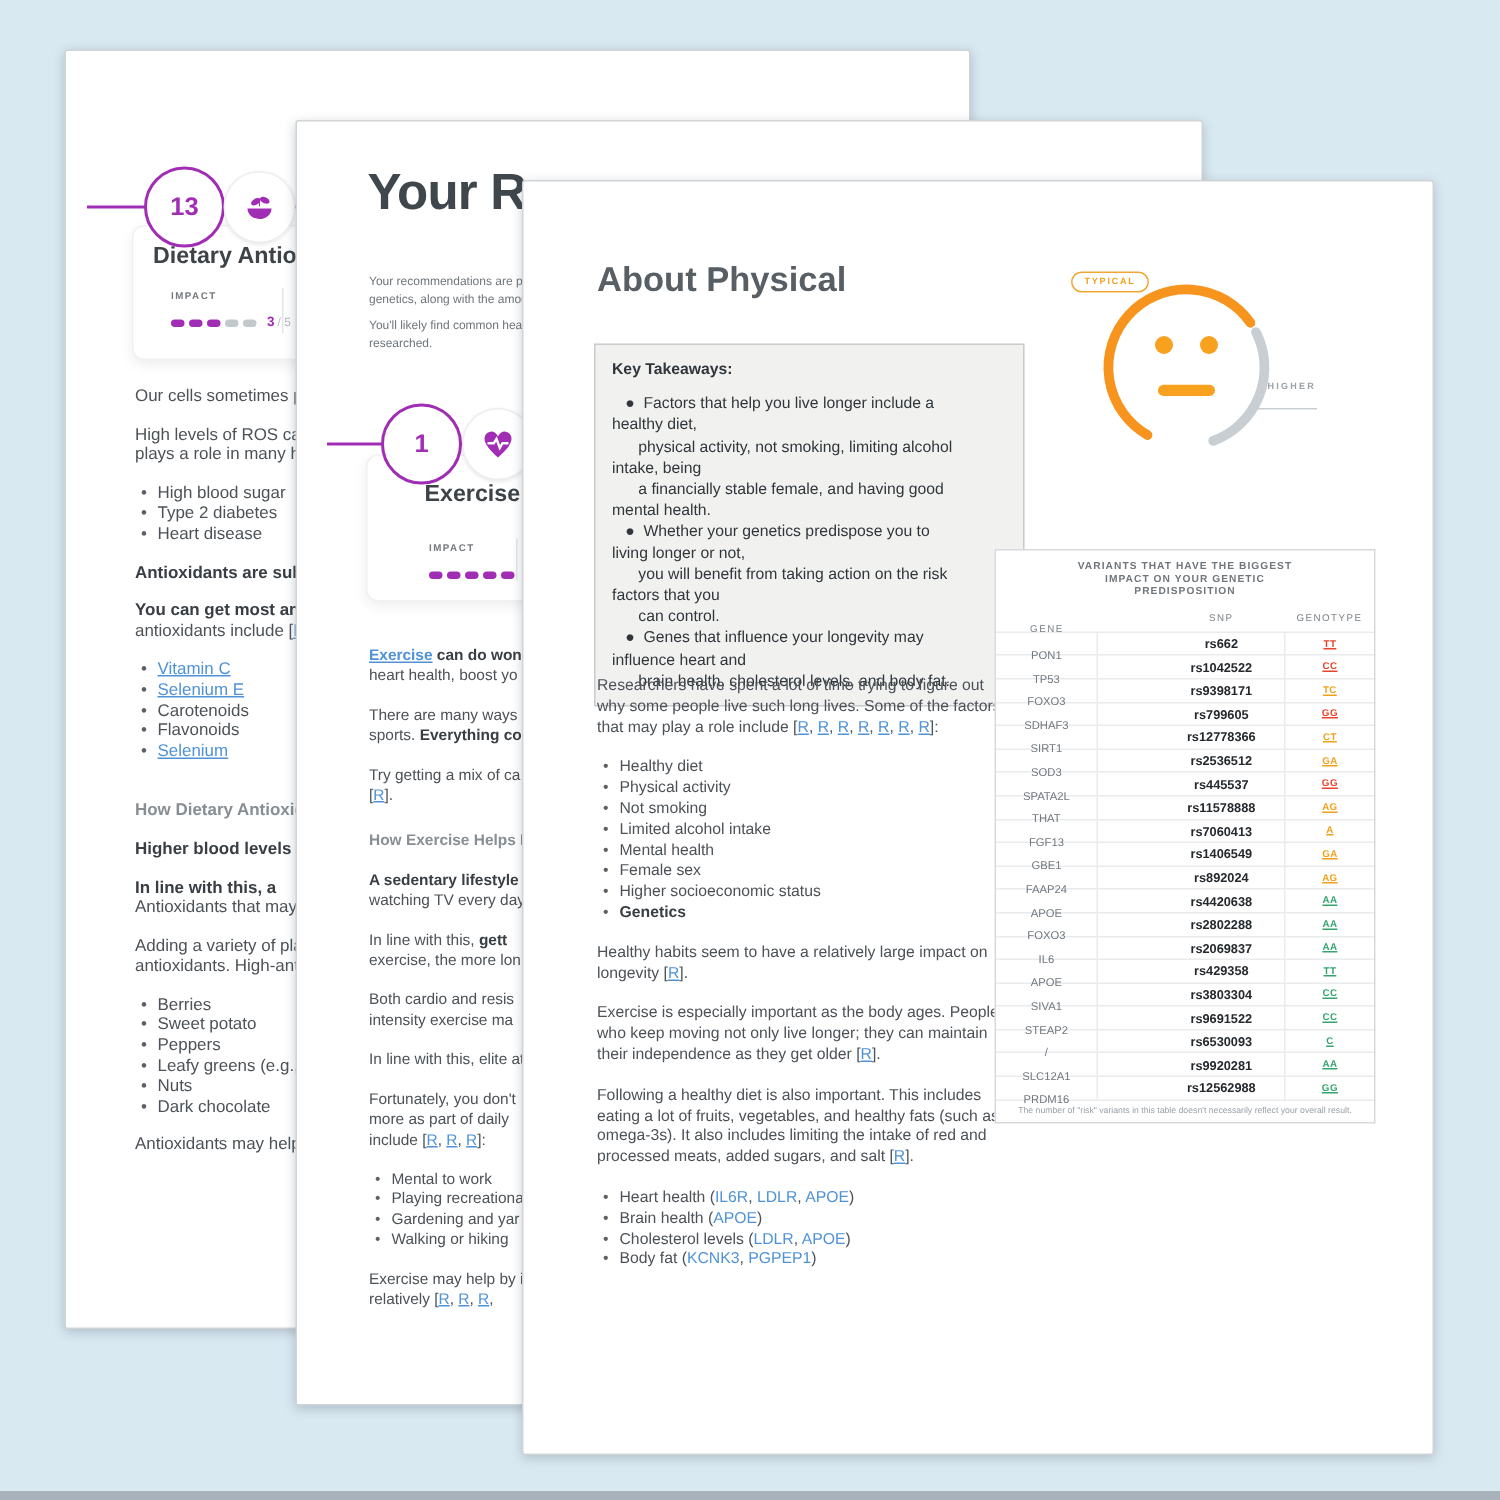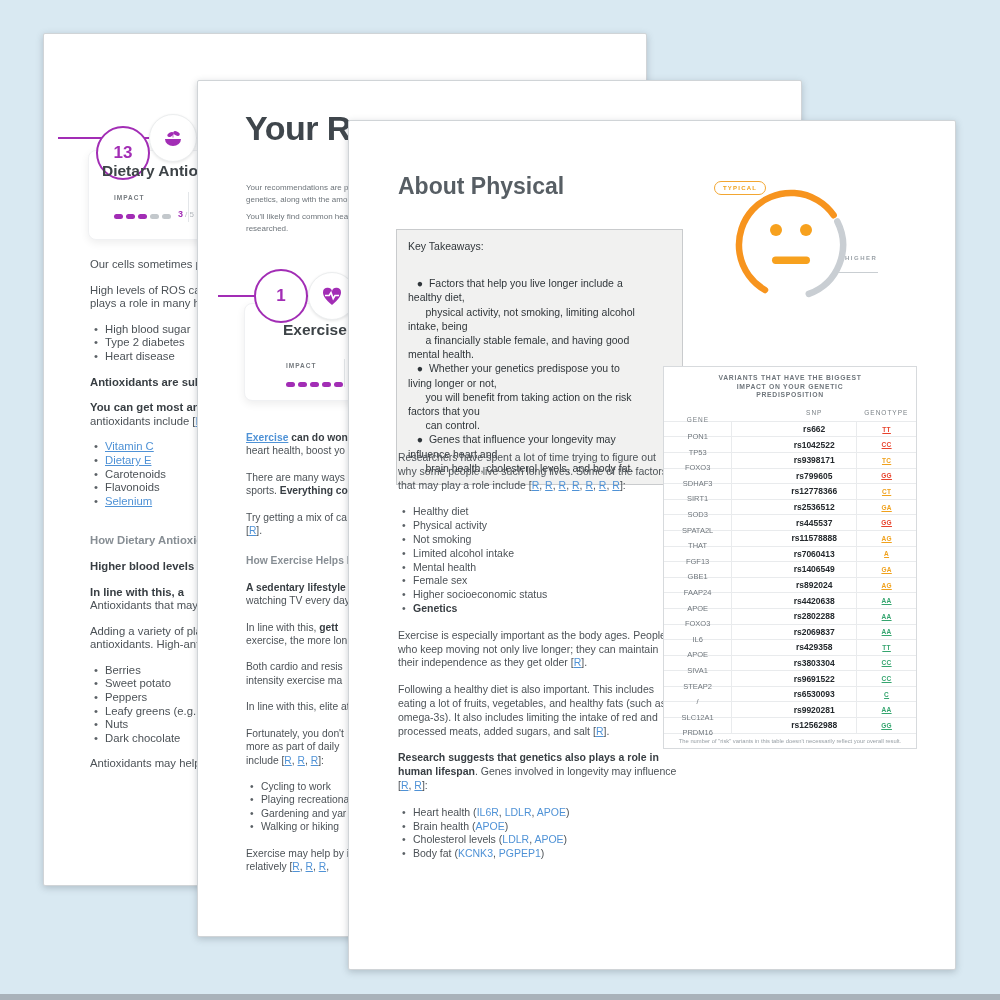--- a/index.html
+++ b/index.html
@@ -56,21 +56,21 @@
   
   .p2-title{position:absolute;left:47px;top:28px;font-size:34px;font-weight:600;color:#3f464c;
             letter-spacing:-.5px;white-space:nowrap;z-index:1;}
   .p2-intro{position:absolute;left:48px;top:101px;font-size:8px;line-height:11.5px;color:#6e757b;white-space:nowrap;}
   .p2-intro2{position:absolute;left:48px;top:130px;font-size:8px;line-height:11.5px;color:#6e757b;white-space:nowrap;}
 
   
   .p3-title{position:absolute;left:49px;top:52px;font-size:23px;font-weight:600;color:#575e64;}
   .keybox{position:absolute;left:47px;top:108px;width:263px;background:#f1f1f0;border:1px solid #c9cbcd;
           padding:9px 11px;font-size:10.5px;line-height:14.2px;color:#30363a;}
-  .keybox .kt{font-weight:normal;margin-bottom:23px;}
+  .keybox .kt{font-weight:bold;margin-bottom:9px;}
   .keybox .kb{white-space:pre-wrap;}
   .badge{position:absolute;left:365px;top:60px;border:1px solid #f2a632;color:#f0a11c;border-radius:8px;
          font-size:6px;font-weight:bold;letter-spacing:1.2px;padding:3px 8px;background:#fff;}
   .face{position:absolute;left:382px;top:64px;}
   .higher{position:absolute;left:496px;top:134px;font-size:6px;letter-spacing:1.5px;color:#9aa1a7;font-weight:bold;}
   .higher-line{position:absolute;left:487px;top:151px;width:42px;height:1px;background:#c9ced2;}
   .likely{position:absolute;left:357px;top:177px;width:170px;text-align:center;
           font-size:12px;line-height:16.5px;font-weight:bold;color:#3e454a;}
 
   
@@ -89,21 +89,21 @@
   .t-foot{border-top:1px solid #e9ebed;padding:4px 6px;text-align:center;font-size:5.8px;color:#99a0a6;}
 
   .p1-icon svg,.p2-icon svg{display:block;}
 </style>
 </head>
 <body>
 
 <div class="page page1">
   <div class="card" style="left:44px;top:116px;width:430px;height:88px;"></div>
   <div class="node-line" style="left:14px;top:103px;width:165px;"></div>
-  <div class="ncircle" style="left:52px;top:92px;justify-content:center;">
+  <div class="ncircle" style="left:52px;top:77px;justify-content:center;">
     <span>13</span>
   </div>
   <div class="icircle" style="left:105px;top:80px;">
     <span class="p1-icon">
       <svg width="24" height="24" viewBox="0 0 24 24" fill="#a22db5">
         <path d="M4 13 a8 7 0 0 0 16 0 z"></path>
         <ellipse cx="9.5" cy="8.5" rx="3.4" ry="2" transform="rotate(-32 9.5 8.5)"></ellipse>
         <ellipse cx="15.5" cy="7.5" rx="3.4" ry="2" transform="rotate(24 15.5 7.5)"></ellipse>
         <path d="M11.6 11.5 L12.4 11.5 L12.2 6 L11.8 6 z"></path>
       </svg>
@@ -132,21 +132,21 @@
       </div>
       <div class="blk p">
         <div class="line"><span class="b">Antioxidants are substa</span></div>
       </div>
       <div class="blk p">
         <div class="line"><span class="b">You can get most antio</span></div>
         <div class="line"><span>antioxidants include [</span><span class="lnk">R</span><span>,</span></div>
       </div>
       <div class="blk ul">
         <div class="li"><span class="lnk">Vitamin C</span></div>
-        <div class="li"><span class="lnk">Dietary E</span></div>
+        <div class="li"><span class="lnk">Selenium E</span></div>
         <div class="li"><span>Carotenoids</span></div>
         <div class="li"><span>Flavonoids</span></div>
         <div class="li"><span class="lnk">Selenium</span></div>
       </div>
       <div class="blk h">
         <div class="line"><span>How Dietary Antioxida</span></div>
       </div>
       <div class="blk p">
         <div class="line"><span class="b">Higher blood levels of</span></div>
       </div>
@@ -234,21 +234,21 @@
       </div>
       <div class="blk p">
         <div class="line"><span>In line with this, elite at</span></div>
       </div>
       <div class="blk p">
         <div class="line"><span>Fortunately, you don't</span></div>
         <div class="line"><span>more as part of daily</span></div>
         <div class="line"><span>include [</span><span class="lnk">R</span><span>, </span><span class="lnk">R</span><span>, </span><span class="lnk">R</span><span>]:</span></div>
       </div>
       <div class="blk ul">
-        <div class="li"><span>Cycling to work</span></div>
+        <div class="li"><span>Mental to work</span></div>
         <div class="li"><span>Playing recreationa</span></div>
         <div class="li"><span>Gardening and yar</span></div>
         <div class="li"><span>Walking or hiking</span></div>
       </div>
       <div class="blk p">
         <div class="line"><span>Exercise may help by i</span></div>
         <div class="line"><span>relatively [</span><span class="lnk">R</span><span>, </span><span class="lnk">R</span><span>, </span><span class="lnk">R</span><span>,</span></div>
       </div>
     </div>
 </div>
@@ -279,23 +279,23 @@
       <div class="blk ul">
         <div class="li"><span>Healthy diet</span></div>
         <div class="li"><span>Physical activity</span></div>
         <div class="li"><span>Not smoking</span></div>
         <div class="li"><span>Limited alcohol intake</span></div>
         <div class="li"><span>Mental health</span></div>
         <div class="li"><span>Female sex</span></div>
         <div class="li"><span>Higher socioeconomic status</span></div>
         <div class="li"><span class="b">Genetics</span></div>
       </div>
+      <div class="blk pw"><span>Healthy habits seem to have a relatively large impact on longevity [</span><span class="lnk">R</span><span>].</span></div>
       <div class="blk pw"><span>Exercise is especially important as the body ages. People who keep moving not only live longer; they can maintain their independence as they get older [</span><span class="lnk">R</span><span>].</span></div>
       <div class="blk pw"><span>Following a healthy diet is also important. This includes eating a lot of fruits, vegetables, and healthy fats (such as omega-3s). It also includes limiting the intake of red and processed meats, added sugars, and salt [</span><span class="lnk">R</span><span>].</span></div>
-      <div class="blk pw"><span class="b">Research suggests that genetics also plays a role in human lifespan</span><span>. Genes involved in longevity may influence [</span><span class="lnk">R</span><span>, </span><span class="lnk">R</span><span>]:</span></div>
       <div class="blk ul">
         <div class="li"><span>Heart health (</span><span class="glnk">IL6R</span><span>, </span><span class="glnk">LDLR</span><span>, </span><span class="glnk">APOE</span><span>)</span></div>
         <div class="li"><span>Brain health (</span><span class="glnk">APOE</span><span>)</span></div>
         <div class="li"><span>Cholesterol levels (</span><span class="glnk">LDLR</span><span>, </span><span class="glnk">APOE</span><span>)</span></div>
         <div class="li"><span>Body fat (</span><span class="glnk">KCNK3</span><span>, </span><span class="glnk">PGPEP1</span><span>)</span></div>
       </div>
     </div>
 
   <div class="badge">TYPICAL</div>
 

